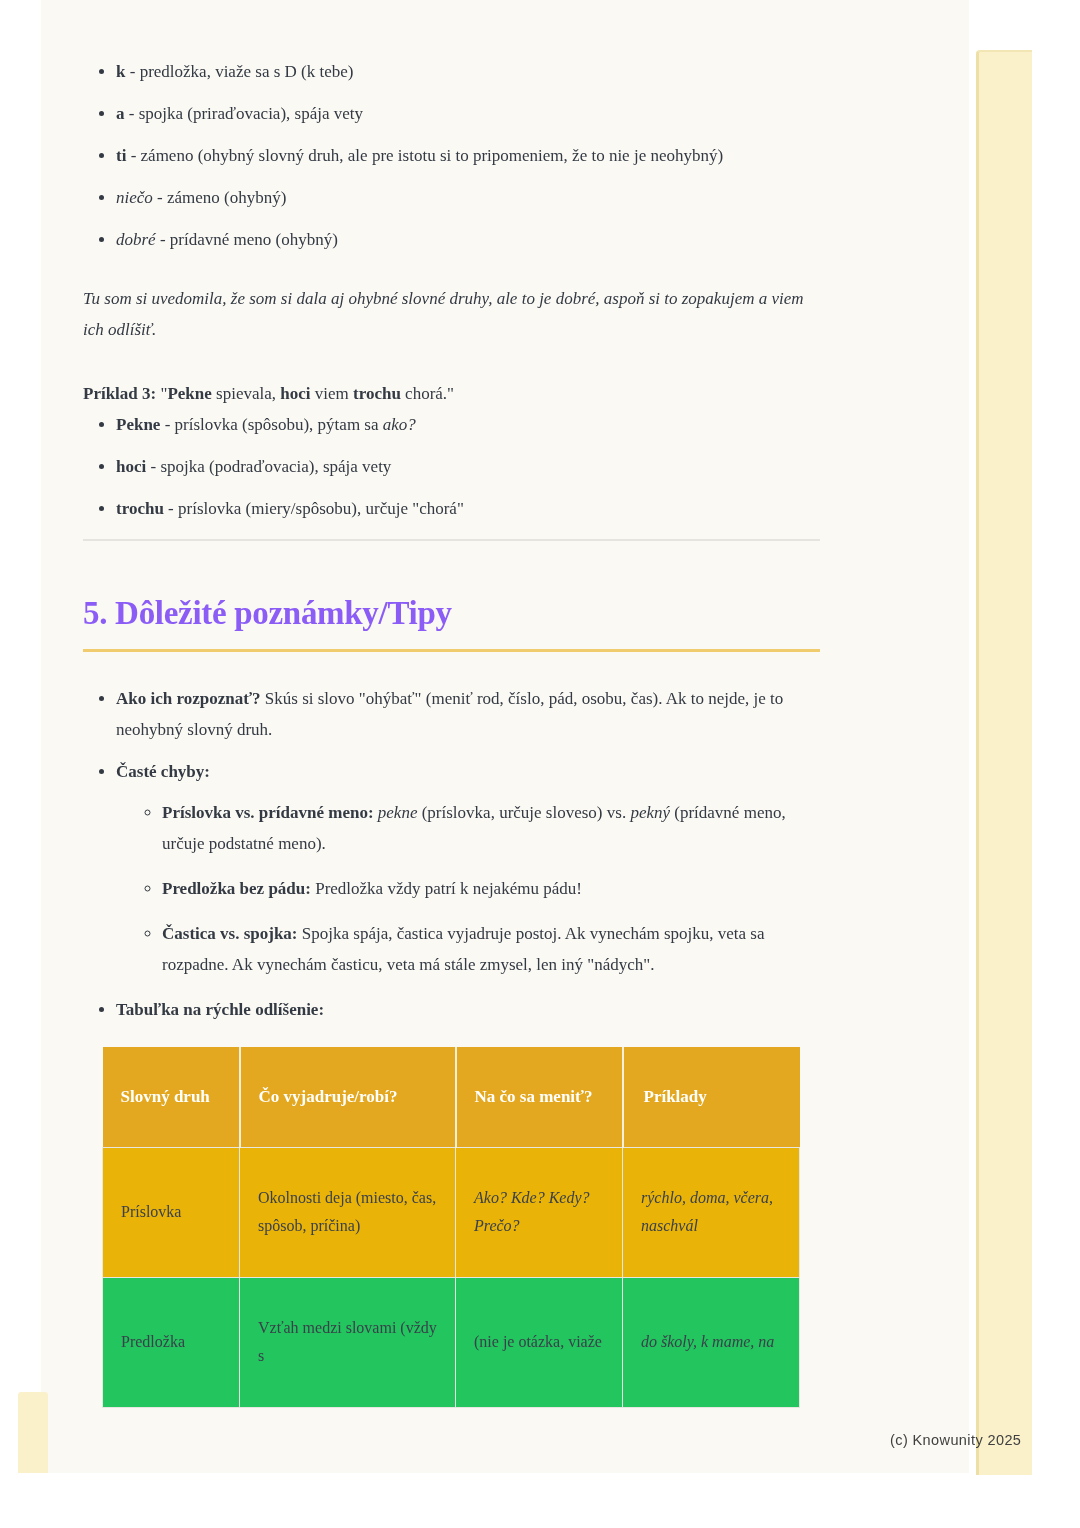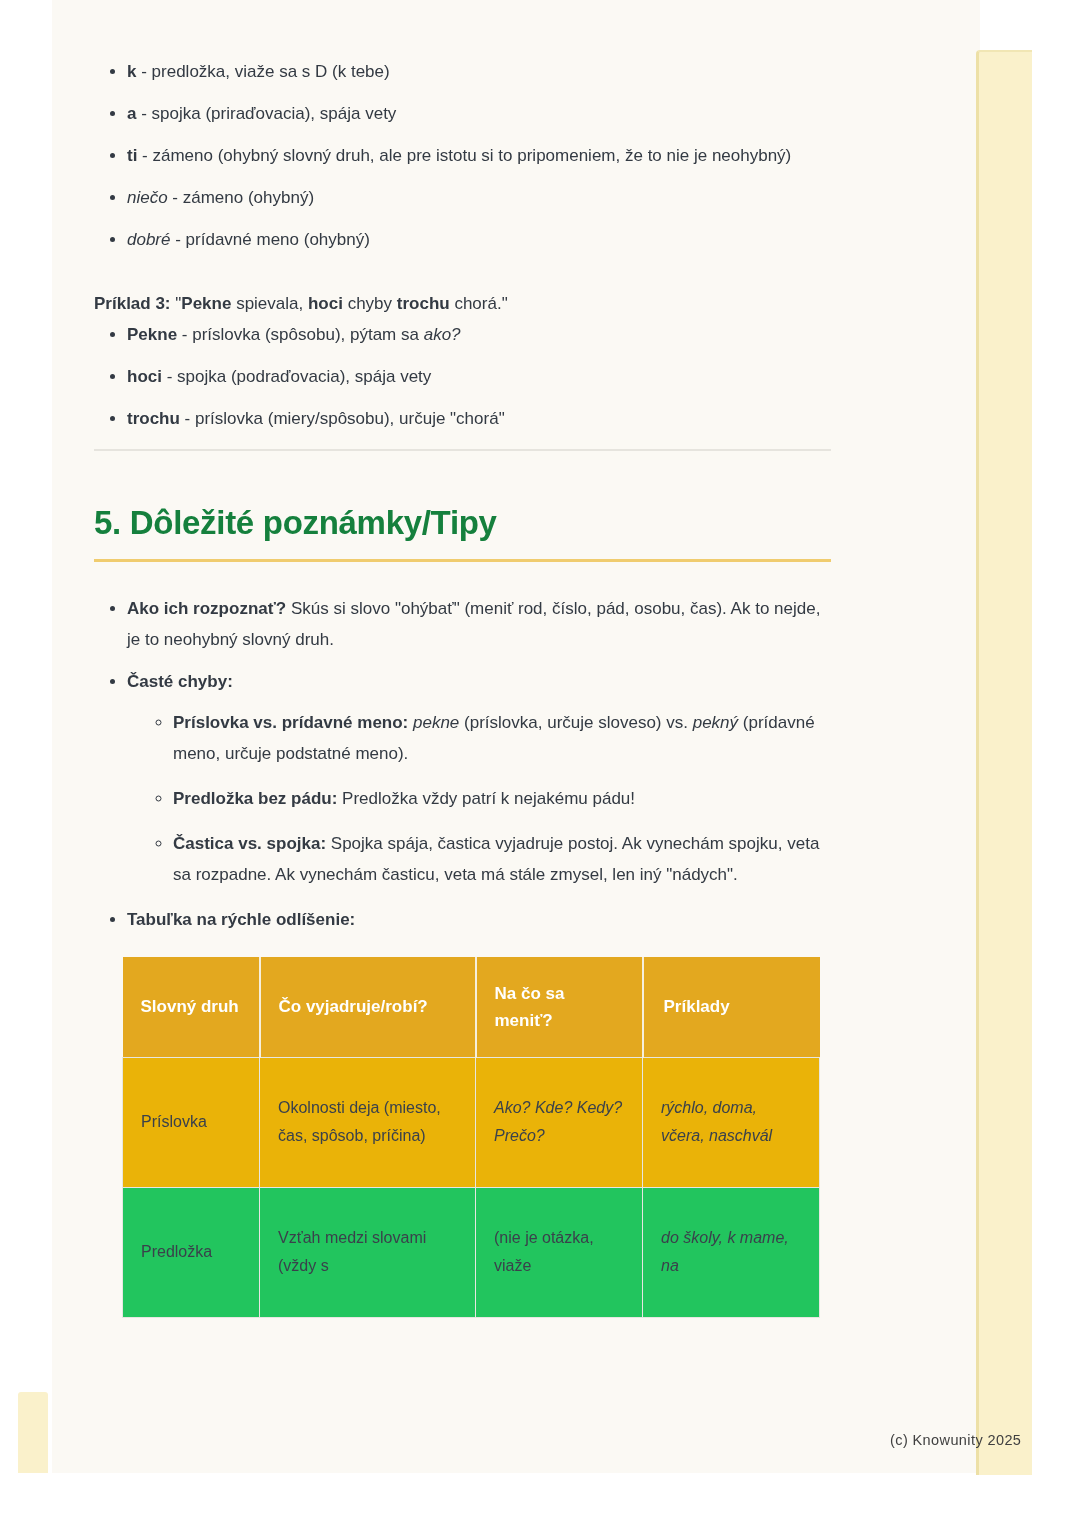--- a/index.html
+++ b/index.html
@@ -4,22 +4,22 @@
 <style>
   html,body{margin:0;padding:0;}
   body{
     width:1080px;height:1528px;position:relative;overflow:hidden;
     background:#ffffff;
     font-family:"Liberation Sans","DejaVu Sans",sans-serif;
     color:#333A43;
     -webkit-font-smoothing:antialiased;
   }
   .page{
-    position:absolute;left:52px;top:0;width:928px;height:1473px;
-    background:#FBF9F4;overflow:hidden;
+    position:absolute;left:41px;top:0;width:928px;height:1473px;
+    background:#FBF9F4;overflow:hidden;font-family:Liberation Serif, serif;
   }
   .content{width:737px;margin-left:42px;padding-top:56px;font-size:17px;line-height:31px;}
 
   
   .side-stripe{
     position:absolute;left:976px;top:50px;width:53px;height:1423px;
     background:#FAF1CB;border-left:3px solid #EDE0A6;border-top:2px solid #F1E6B4;
     border-radius:4px 0 0 0;
   }
   .left-edge{
@@ -38,25 +38,25 @@
   .seg-r{}
 
   .note{margin:28px 0 0 0;}
   .example{margin:33px 0 0 0;}
   .list2{margin-top:27px;}
 
   .divider{height:2px;background:#E6E4DE;border:none;margin:15px 0 0 0;width:737px;}
 
   h2.section-title{
     margin:52px 0 0 0;font-size:33px;line-height:40px;font-weight:700;
-    color:#15803d;letter-spacing:-0.3px;
+    color:#8b5cf6;letter-spacing:-0.3px;
   }
   .title-underline{height:3px;background:#F0CC6E;margin-top:16px;width:737px;}
 
-  .table-wrap{margin:22px 0 0 28px;}
+  .table-wrap{margin:22px 0 0 19px;}
   table.compare{
     border-collapse:collapse;table-layout:fixed;width:697px;
     font-size:16px;
   }
   table.compare col.c1{width:137px;}
   table.compare col.c2{width:216px;}
   table.compare col.c3{width:167px;}
   table.compare col.c4{width:177px;}
   table.compare th{
     background:#E3A81F;color:#FFFFFF;font-weight:700;text-align:left;
@@ -85,22 +85,23 @@
   <div class="content">
 
     <ul class="lvl1">
       <li><span class="seg-b">k</span><span class="seg-r"> - predložka, viaže sa s D (k tebe)</span></li>
       <li><span class="seg-b">a</span><span class="seg-r"> - spojka (priraďovacia), spája vety</span></li>
       <li><span class="seg-b">ti</span><span class="seg-r"> - zámeno (ohybný slovný druh, ale pre istotu si to pripomeniem, že to nie je neohybný)</span></li>
       <li><span class="seg-i">niečo</span><span class="seg-r"> - zámeno (ohybný)</span></li>
       <li><span class="seg-i">dobré</span><span class="seg-r"> - prídavné meno (ohybný)</span></li>
     </ul>
 
+    <p class="note"><span class="seg-i">Tu som si uvedomila, že som si dala aj ohybné slovné druhy, ale to je dobré, aspoň si to zopakujem a viem ich odlíšiť.</span></p>
 
-    <p class="example"><span class="seg-b">Príklad 3:</span><span class="seg-r"> "</span><span class="seg-b">Pekne</span><span class="seg-r"> spievala, </span><span class="seg-b">hoci</span><span class="seg-r"> chyby </span><span class="seg-b">trochu</span><span class="seg-r"> chorá."</span></p>
+    <p class="example"><span class="seg-b">Príklad 3:</span><span class="seg-r"> "</span><span class="seg-b">Pekne</span><span class="seg-r"> spievala, </span><span class="seg-b">hoci</span><span class="seg-r"> viem </span><span class="seg-b">trochu</span><span class="seg-r"> chorá."</span></p>
 
     <ul class="lvl1 list2">
       <li><span class="seg-b">Pekne</span><span class="seg-r"> - príslovka (spôsobu), pýtam sa </span><span class="seg-i">ako?</span></li>
       <li><span class="seg-b">hoci</span><span class="seg-r"> - spojka (podraďovacia), spája vety</span></li>
       <li><span class="seg-b">trochu</span><span class="seg-r"> - príslovka (miery/spôsobu), určuje "chorá"</span></li>
     </ul>
 
     <hr class="divider">
 
     <h2 class="section-title">5. Dôležité poznámky/Tipy</h2>

